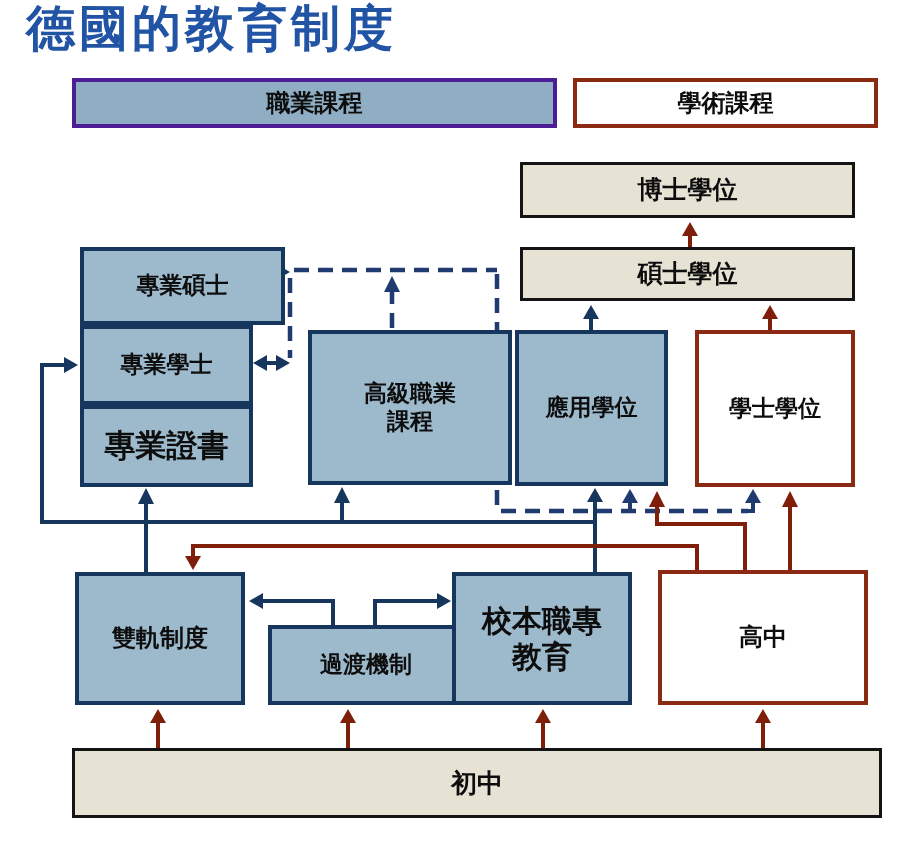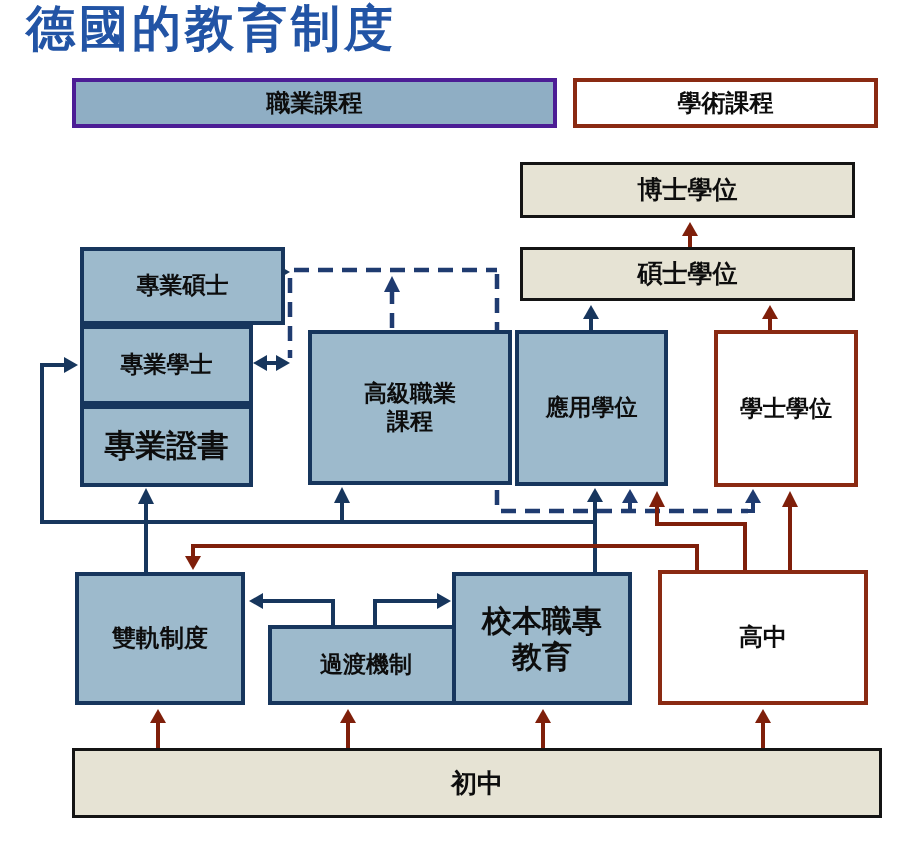--- a/index.html
+++ b/index.html
@@ -24,21 +24,21 @@
   
   #hdr-voc      {left:72px; top:78px; width:485px;height:50px;font-size:24px;}
   #hdr-acad     {left:573px;top:78px; width:305px;height:50px;font-size:24px;}
   #doctoral     {left:520px;top:162px;width:335px;height:56px;font-size:25px;}
   #masters      {left:520px;top:247px;width:335px;height:54px;font-size:25px;}
   #prof-master  {left:80px; top:247px;width:205px;height:78px;font-size:23px;}
   #prof-bachelor{left:80px; top:325px;width:173px;height:80px;font-size:23px;}
   #prof-cert    {left:80px; top:405px;width:173px;height:82px;font-size:31px;}
   #adv-voc      {left:308px;top:330px;width:204px;height:155px;font-size:23px;}
   #applied      {left:515px;top:330px;width:153px;height:156px;font-size:23px;text-align:center;}
-  #bachelor     {left:695px;top:330px;width:144px;height:157px;font-size:23px;margin-left:19px;}
+  #bachelor     {left:695px;top:330px;width:160px;height:157px;font-size:23px;}
   #dual         {left:75px; top:572px;width:170px;height:133px;font-size:24px;}
   #transition   {left:268px;top:625px;width:196px;height:80px;font-size:23px;}
   #school-voc   {left:452px;top:572px;width:180px;height:133px;font-size:30px;}
   #highschool   {left:658px;top:570px;width:210px;height:135px;font-size:24px;}
   #junior       {left:72px; top:748px;width:810px;height:70px;font-size:26px;}
   #connector-layer{position:absolute;left:0;top:0;width:907px;height:846px;pointer-events:none;}
 </style>
 </head>
 <body>
 

